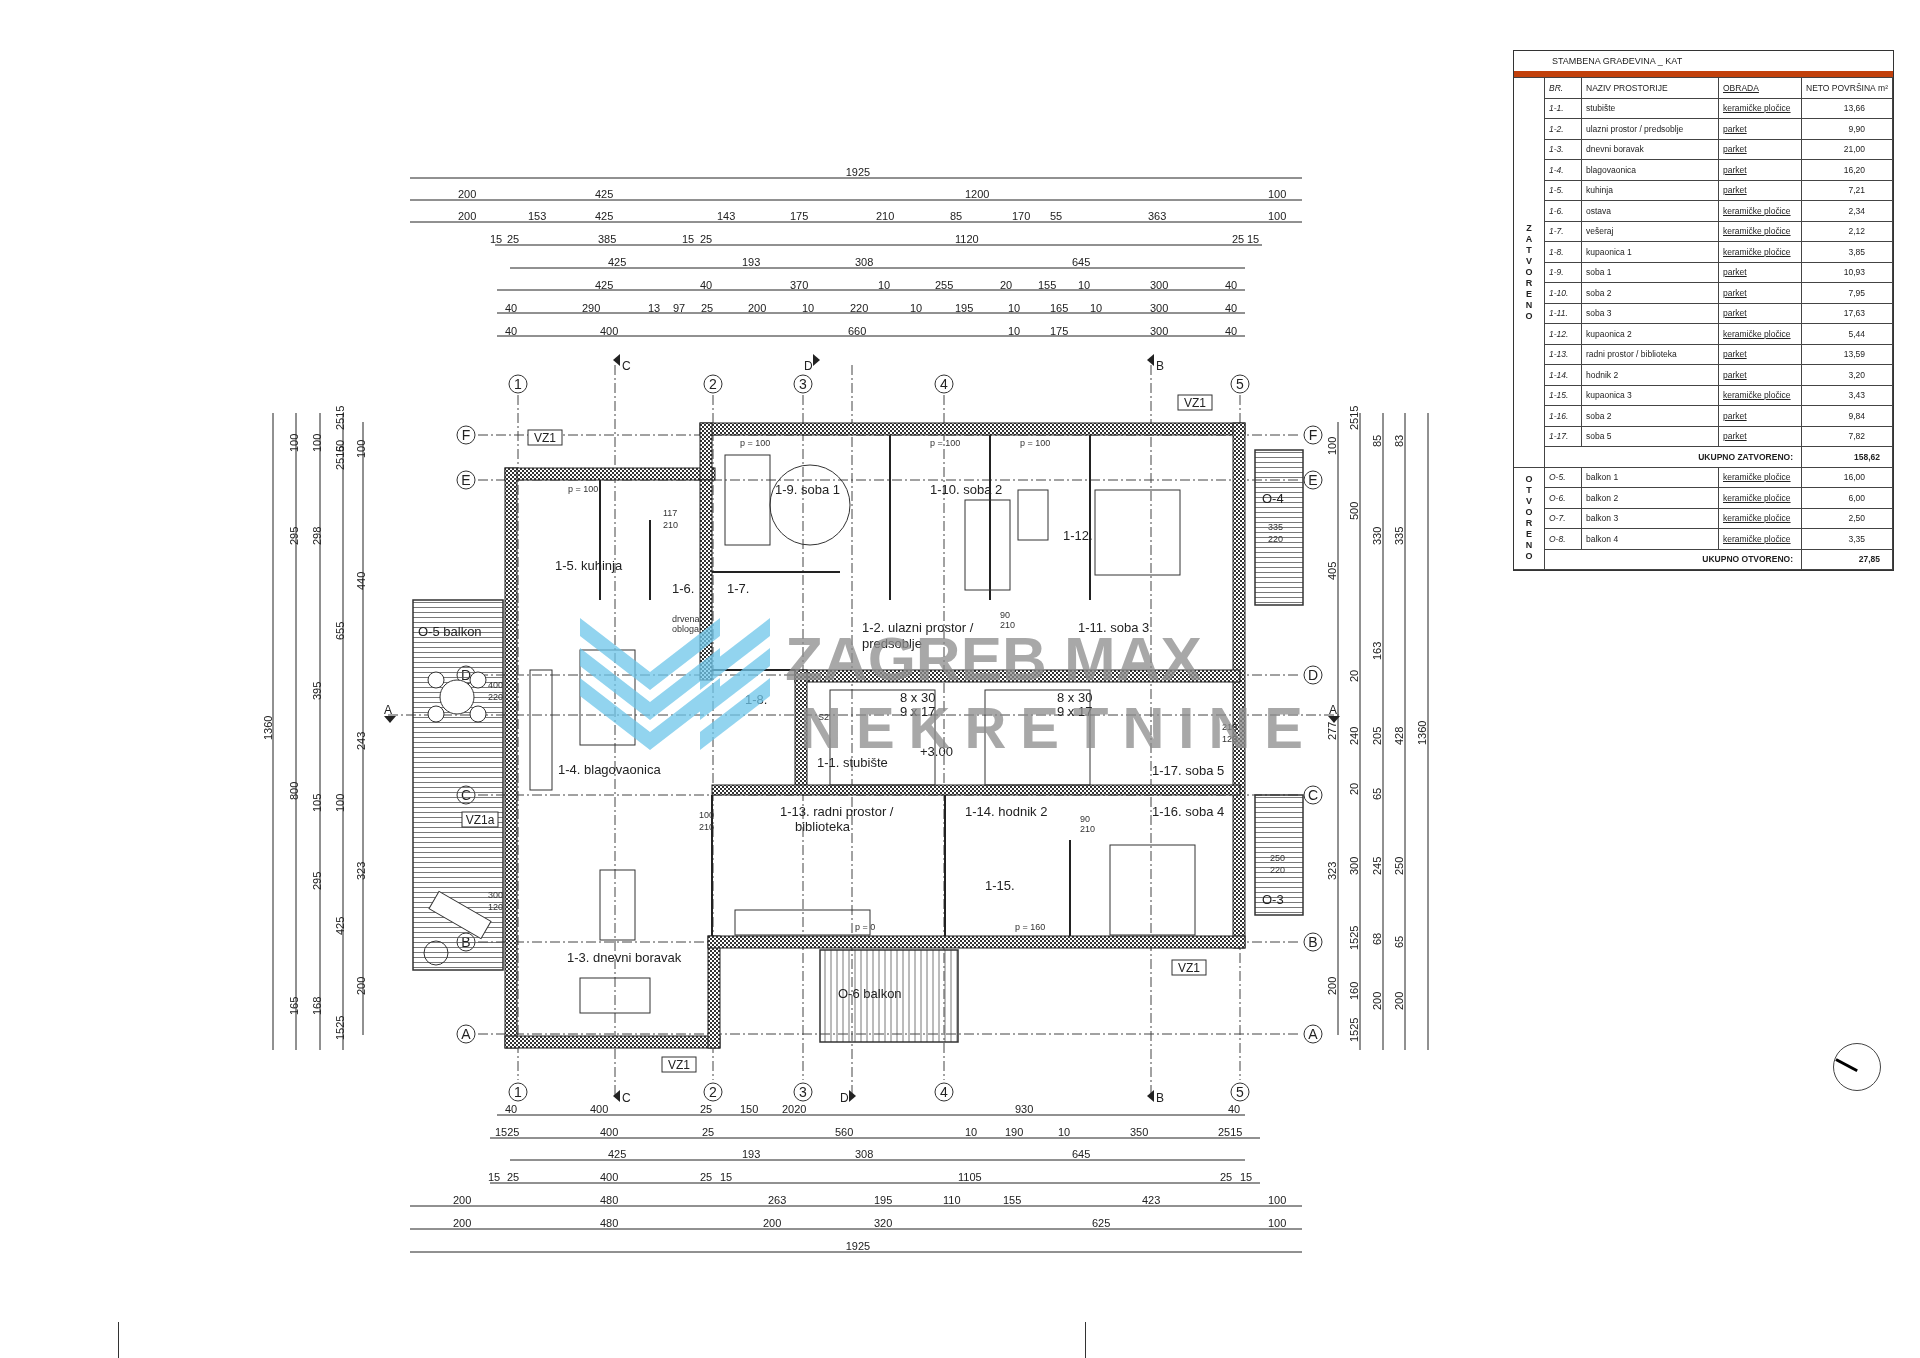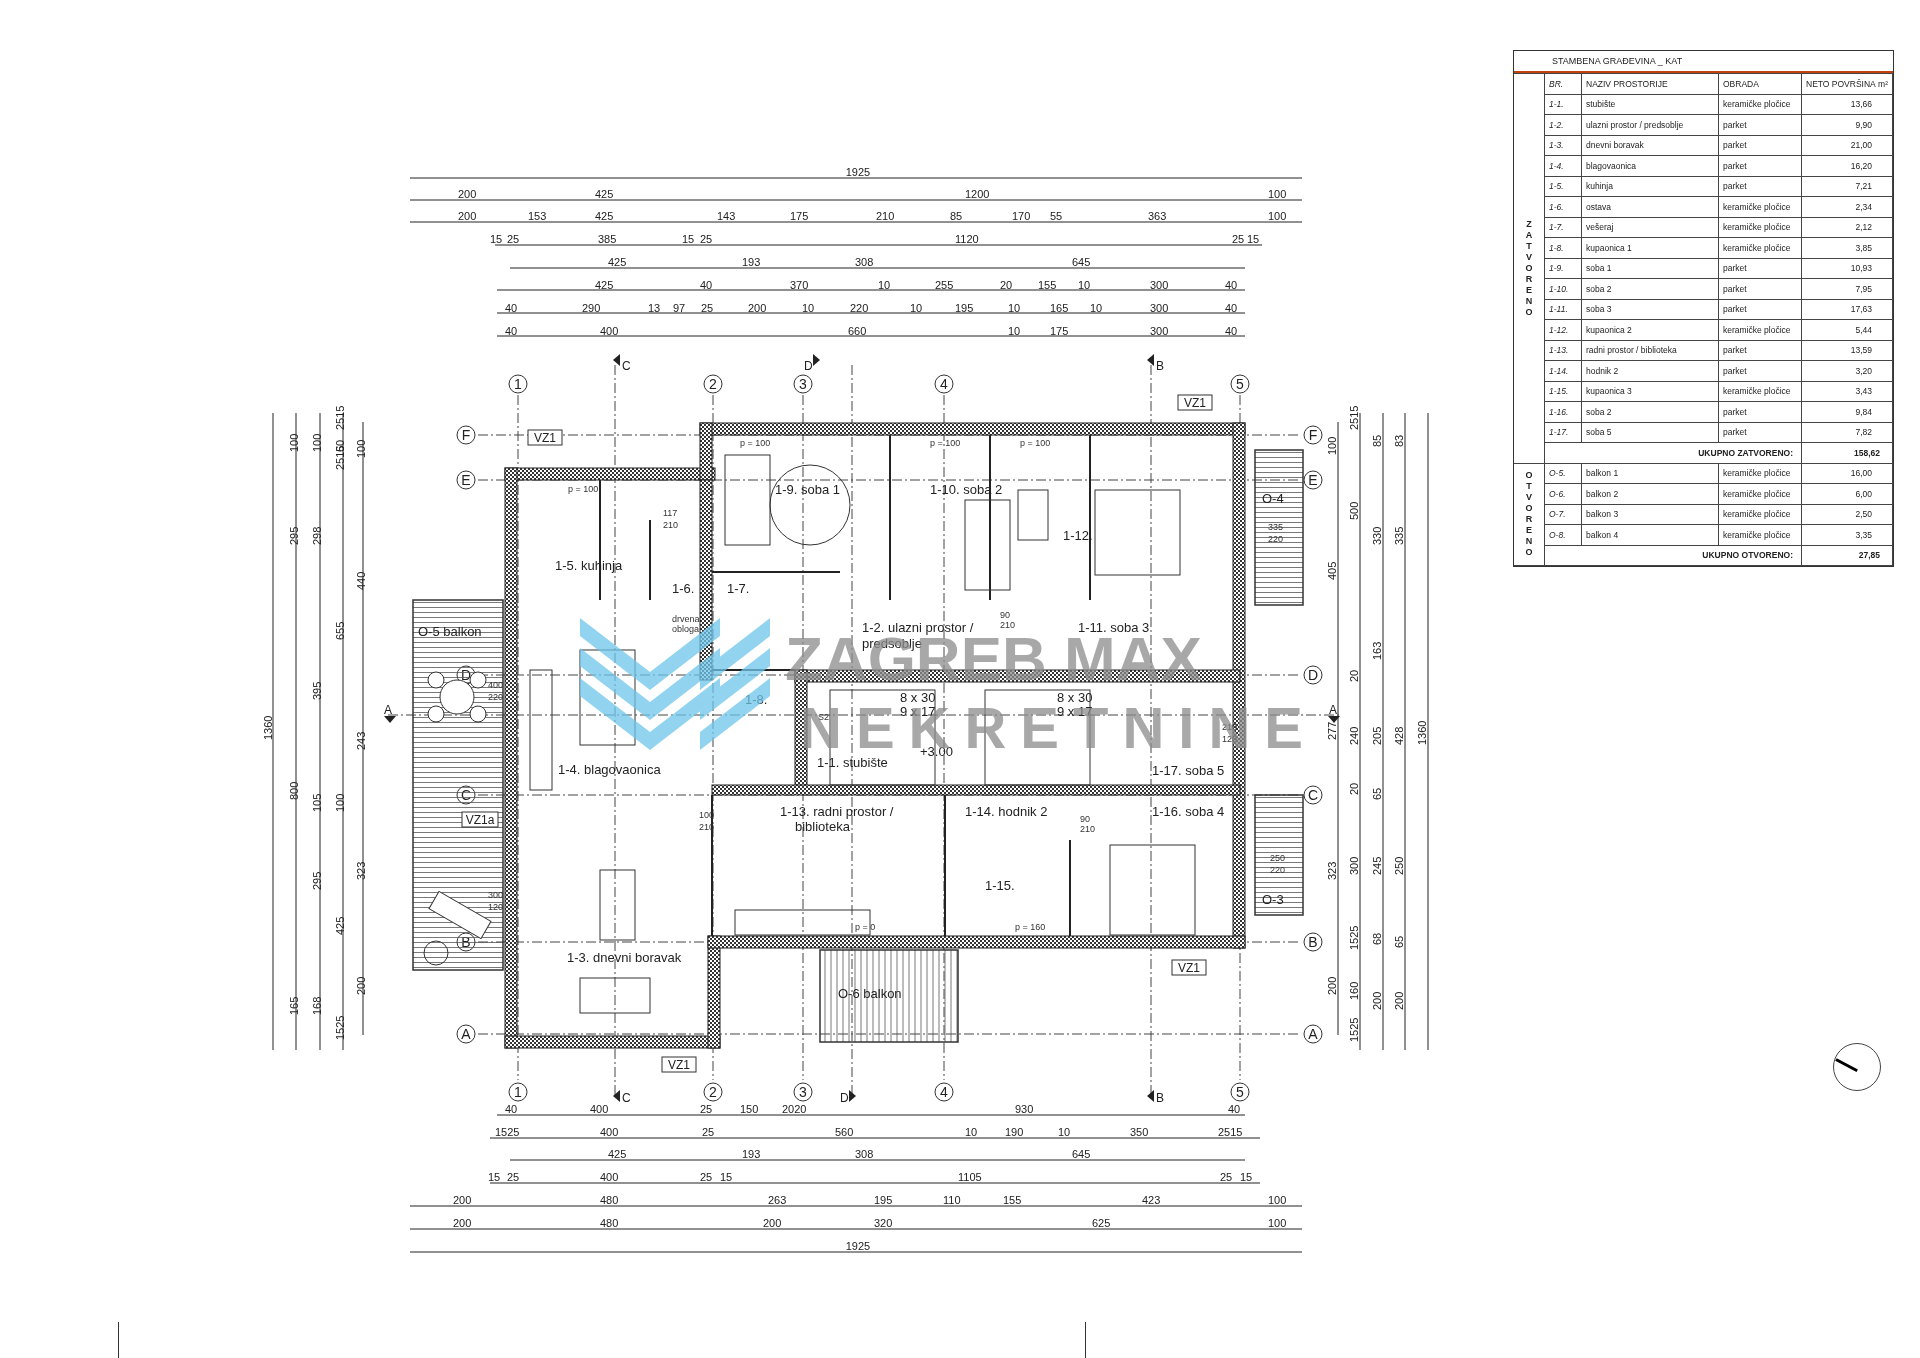--- a/index.html
+++ b/index.html
@@ -9,30 +9,30 @@
   .dim-text { font-family:"Liberation Sans", sans-serif; font-size:11px; fill:#222; }
   .room-text { font-family:"Liberation Sans", sans-serif; font-size:13px; fill:#222; }
   .axis-text { font-family:"Liberation Sans", sans-serif; font-size:14px; fill:#222; }
   .small-text { font-family:"Liberation Sans", sans-serif; font-size:9px; fill:#333; }
   .tag-text { font-family:"Liberation Sans", sans-serif; font-size:12px; fill:#222; }
   .wm-text { font-family:"Liberation Sans", sans-serif; font-weight:bold; fill:#8c8c8c; opacity:0.75; }
 
   
   #schedule { position:absolute; left:1513px; top:50px; width:379px;
               border:1.5px solid #333; background:#fff; font-size:9px; }
-  #schedule .title-row { height:20px; line-height:20px; border-bottom:2px solid #c2410c; padding-left:38px; font-size:9px; }
+  #schedule .title-row { height:20px; line-height:20px; border-bottom:6px solid #c2410c; padding-left:38px; font-size:9px; }
   #schedule table { border-collapse:collapse; width:100%; }
   #schedule td { border:1px solid #444; height:19.5px; padding:0 4px; font-size:8.5px; white-space:nowrap; }
   #schedule td.vert { width:22px; text-align:center; font-weight:bold; font-size:9px; line-height:11px; white-space:normal; border-left:none; }
-  #schedule td.num { text-align:right; padding-right:20px; }
+  #schedule td.num { text-align:right; padding-right:27px; }
   #schedule td.total-label { text-align:right; font-weight:bold; padding-right:8px; }
   #schedule td.total-val { text-align:right; font-weight:bold; padding-right:12px; }
   #schedule td.br { width:28px;font-style:italic; }
   #schedule td.name { width:128px; }
-  #schedule td.finish { width:74px; }
+  #schedule td.finish { width:74px;text-decoration:underline; }
 
   #north-arrow { position:absolute; left:1833px; top:1043px; width:46px; height:46px;
                  border:1.3px solid #444; border-radius:50%; }
   #north-arrow .needle { position:absolute; left:2px; top:14px; width:24px; height:3px; background:#000;
                  transform:rotate(28deg); transform-origin:0 50%; }
   .sheet-line { position:absolute; width:1px; background:#333; }
 </style>
 </head>
 <body>
 

